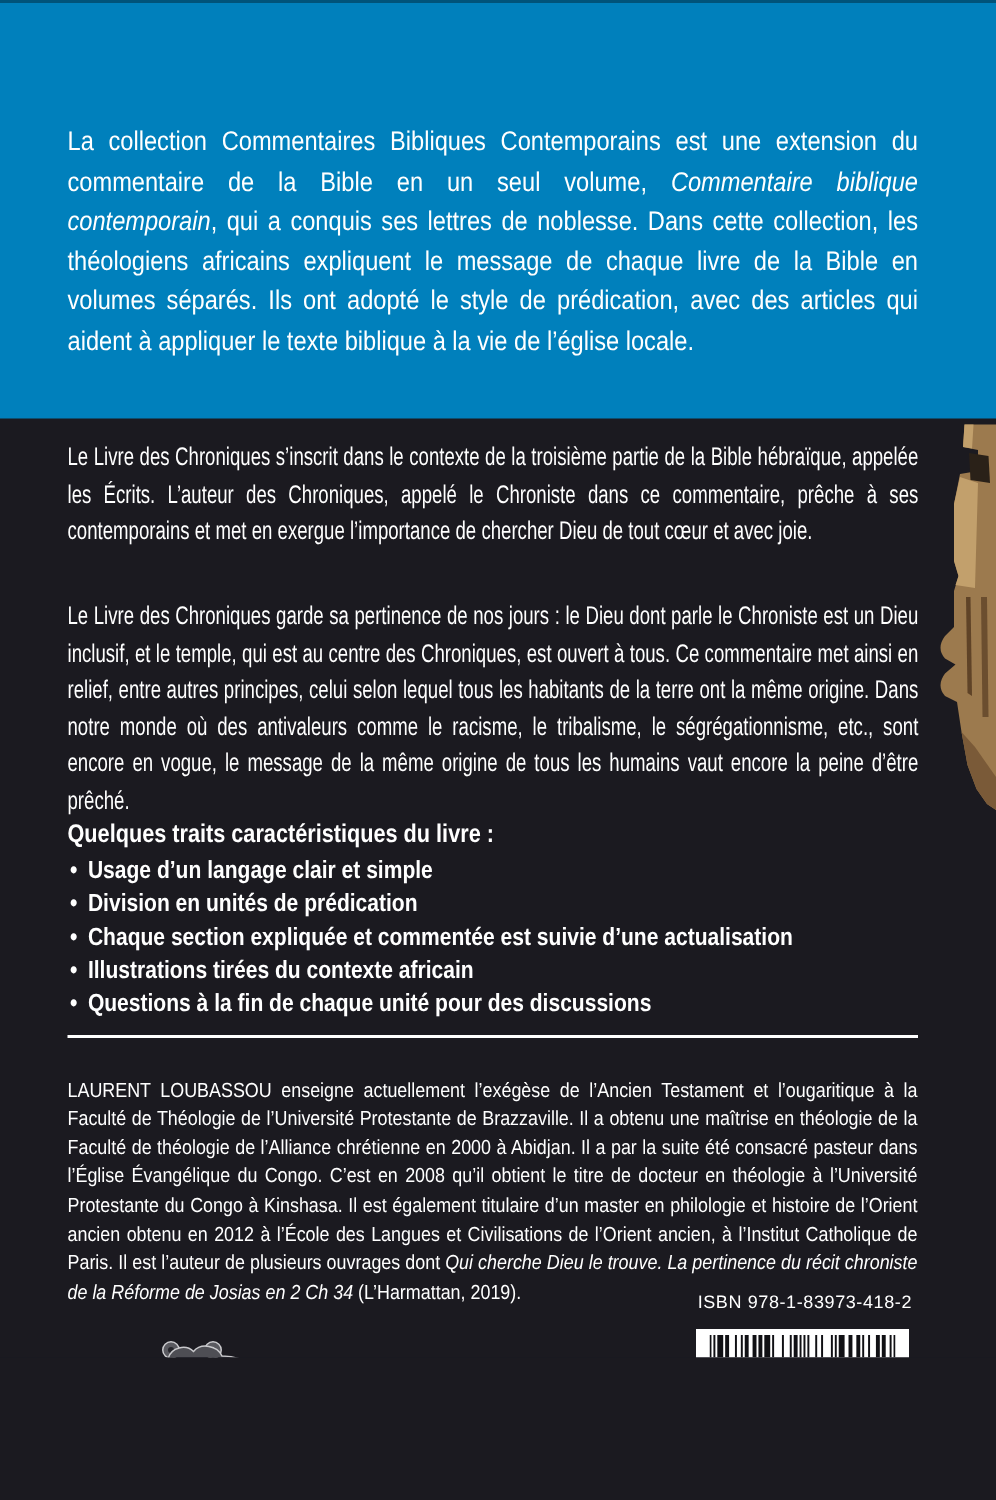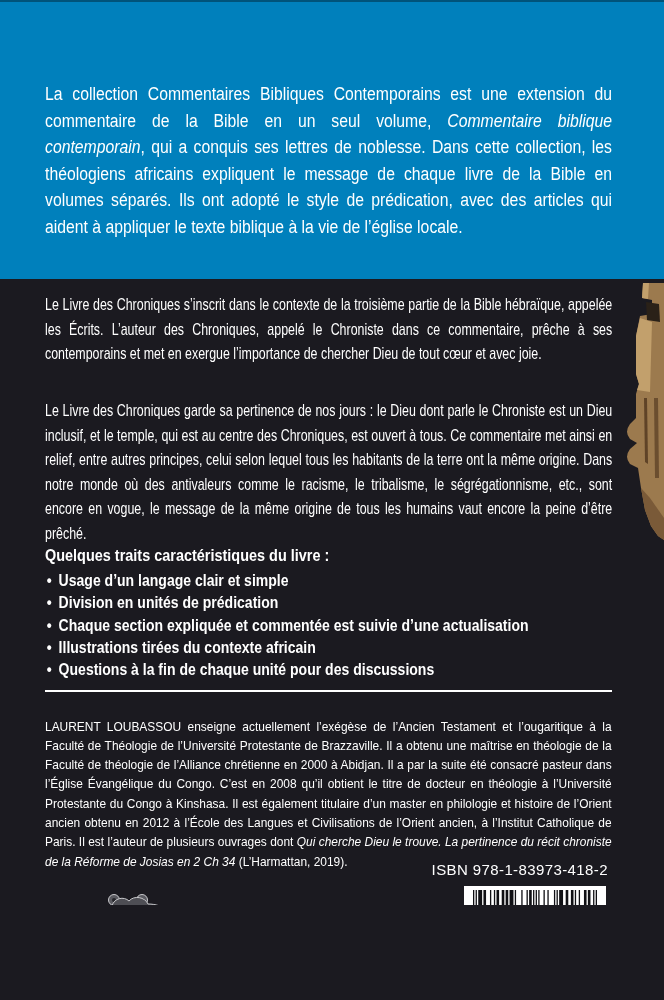--- a/index.html
+++ b/index.html
@@ -16,21 +16,21 @@
   #syn2{top:399px;}
   .feat-head{position:absolute;left:45px;top:545px;width:667px;transform:scaleX(.85);
              transform-origin:0 0;font-weight:bold;font-size:17px;line-height:22px;}
   .features{position:absolute;left:45px;top:569px;width:667px;transform:scaleX(.85);
             transform-origin:0 0;margin:0;padding:0;list-style:none;font-weight:bold;font-size:16.5px;}
   .features li{position:relative;padding-left:16px;line-height:22.3px;}
   .features li::before{content:"\2022";position:absolute;left:2px;}
   .divider{position:absolute;left:45px;top:690px;width:567px;height:2px;background:#FFFFFF;}
   .bio{position:absolute;left:45px;top:703px;width:641px;transform:scaleX(.884);
        transform-origin:0 0;font-size:13.5px;line-height:19.3px;text-align:justify;}
-  .isbn{position:absolute;right:56px;top:861px;font-size:15px;letter-spacing:.4px;}
+  .isbn{position:absolute;right:56px;top:861px;font-size:12px;letter-spacing:.4px;}
   .barcode{position:absolute;left:464px;top:886px;width:142px;height:72px;background:#FFFFFF;}
   .barcode svg{position:absolute;left:9px;top:4px;width:124px;height:46px;fill:#101014;}
   .bc-digits{position:absolute;left:0;top:50px;width:142px;height:20px;color:#101014;
              font-family:"DejaVu Sans Mono","Liberation Mono",monospace;font-size:13px;
              display:flex;align-items:center;}
   .bc-digits .d9{margin-left:3px;}
   .bc-digits .g{letter-spacing:1.4px;margin-left:7px;}
   .bc-digits .chev{margin-left:5px;}
   .logo{position:absolute;left:42px;top:884px;width:172px;height:84px;}
   .wood{position:absolute;right:0;top:278px;width:38px;height:264px;}

